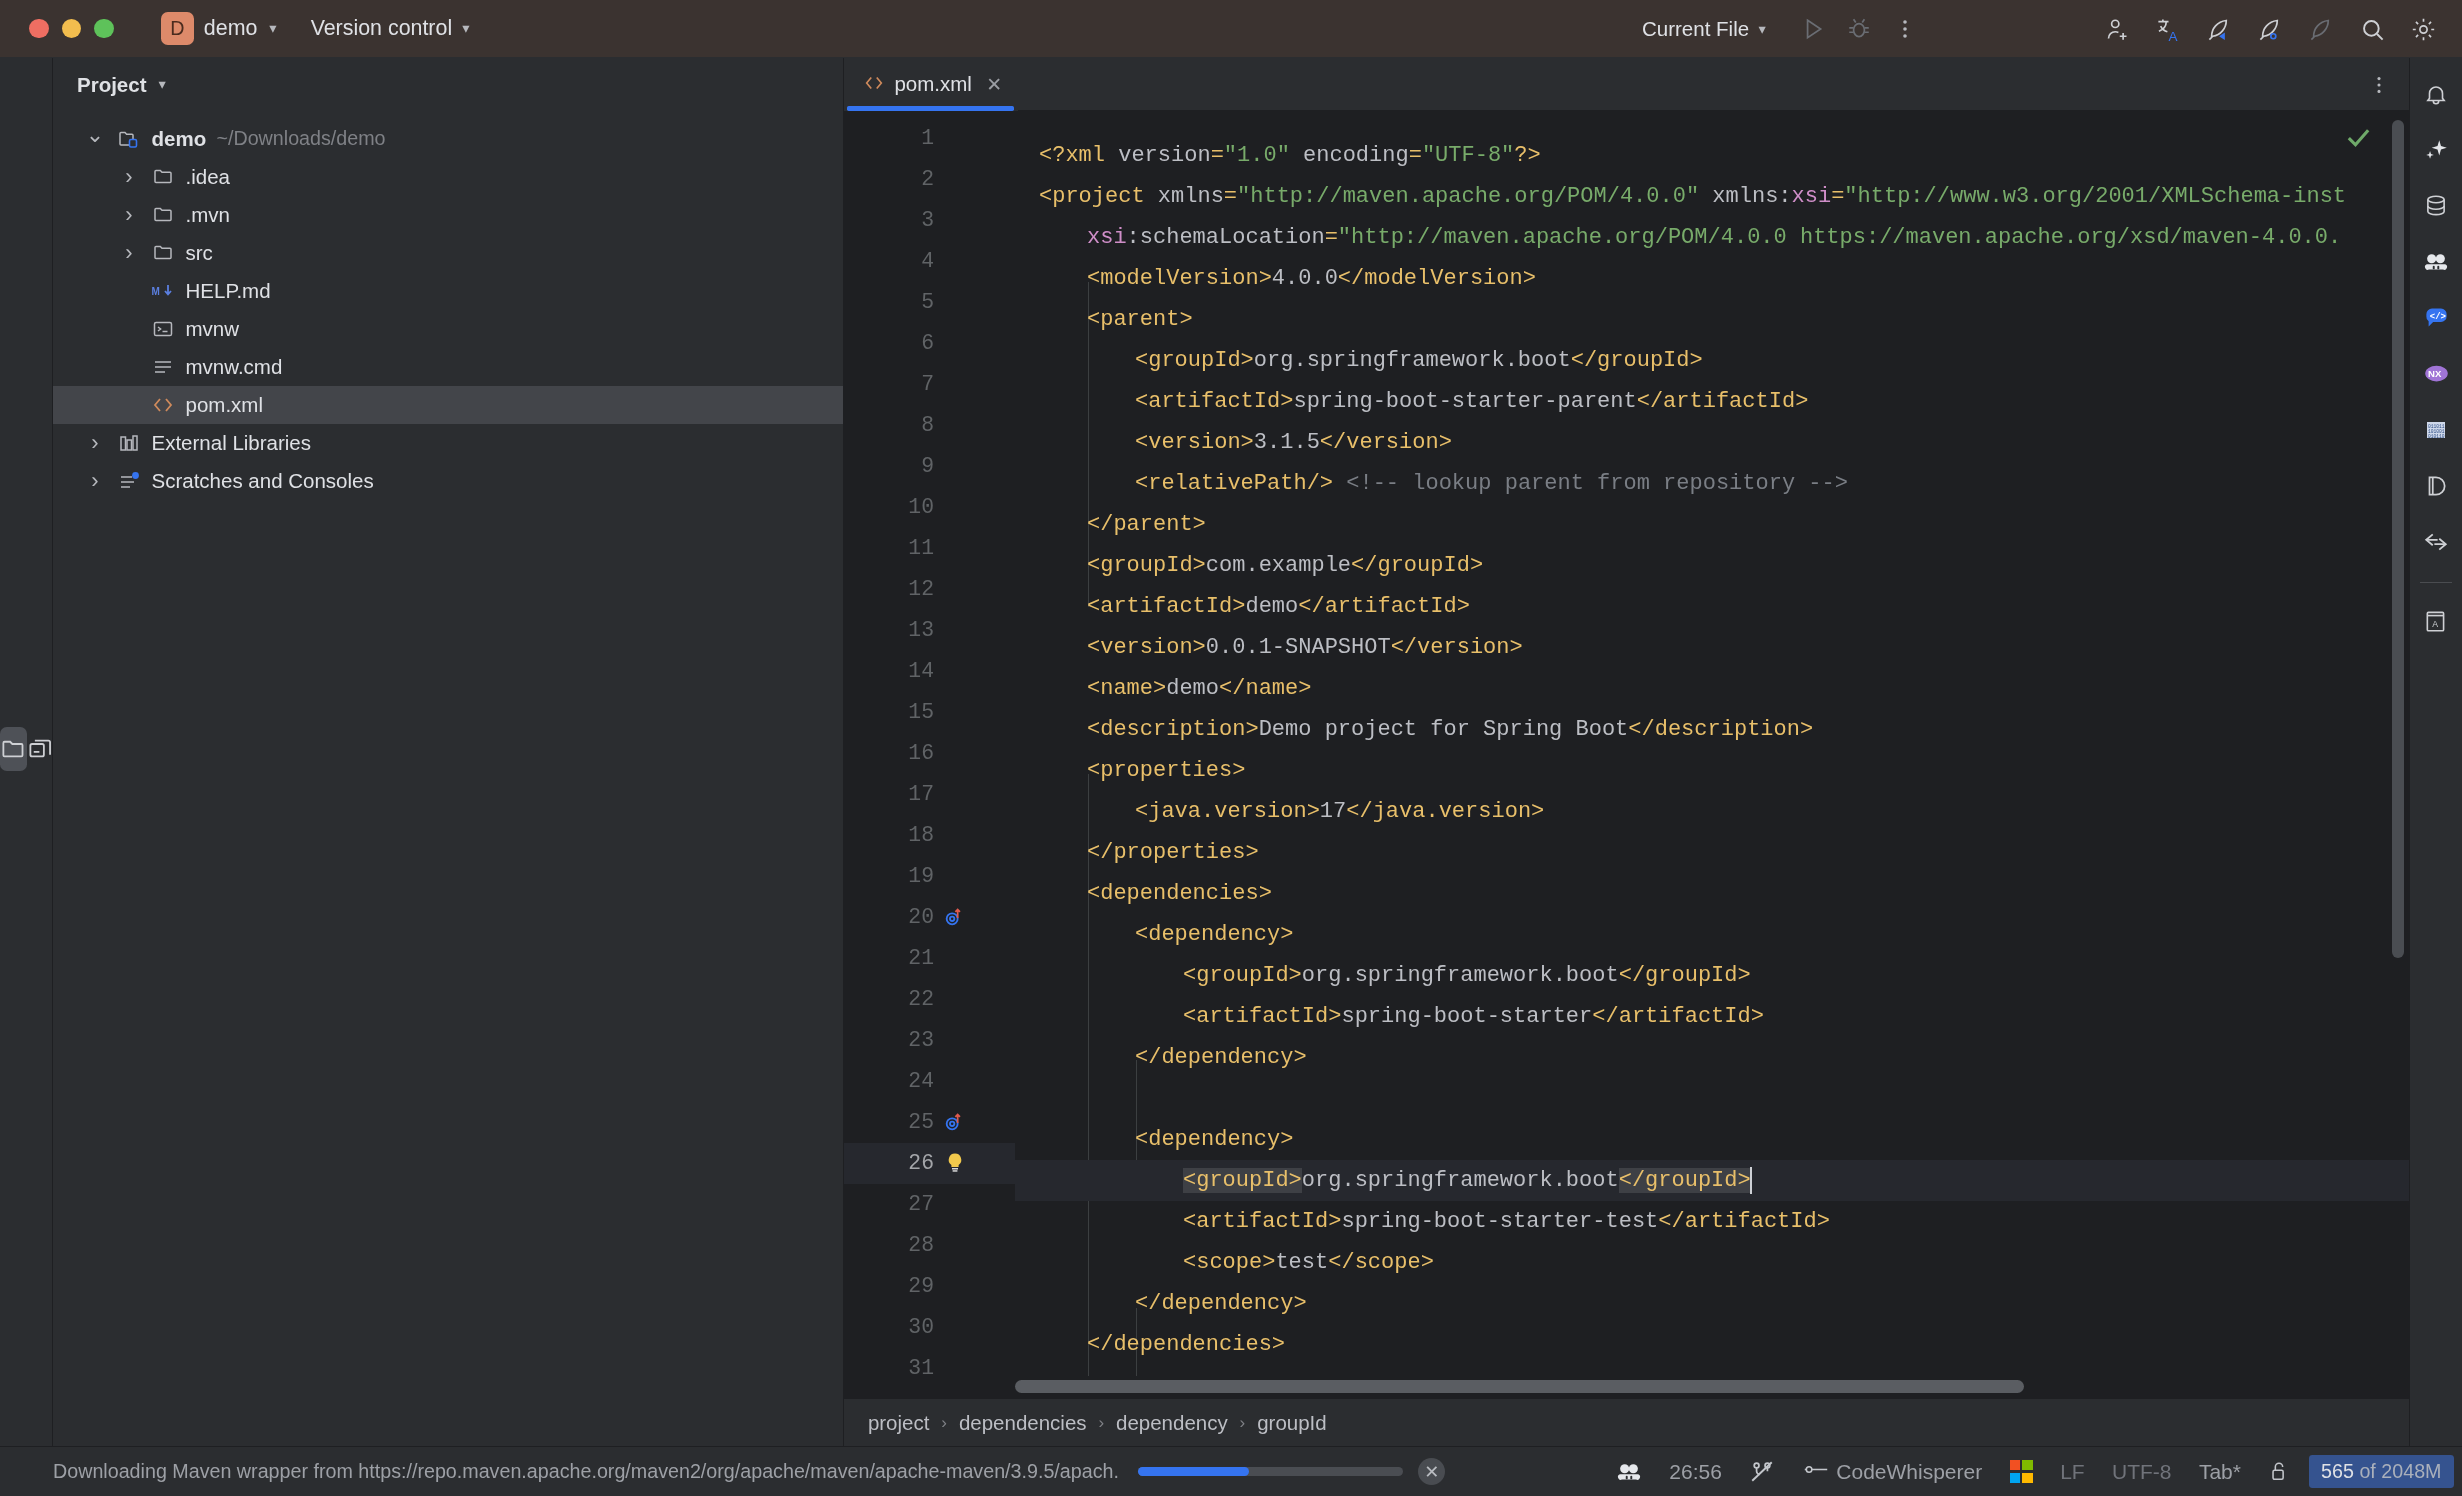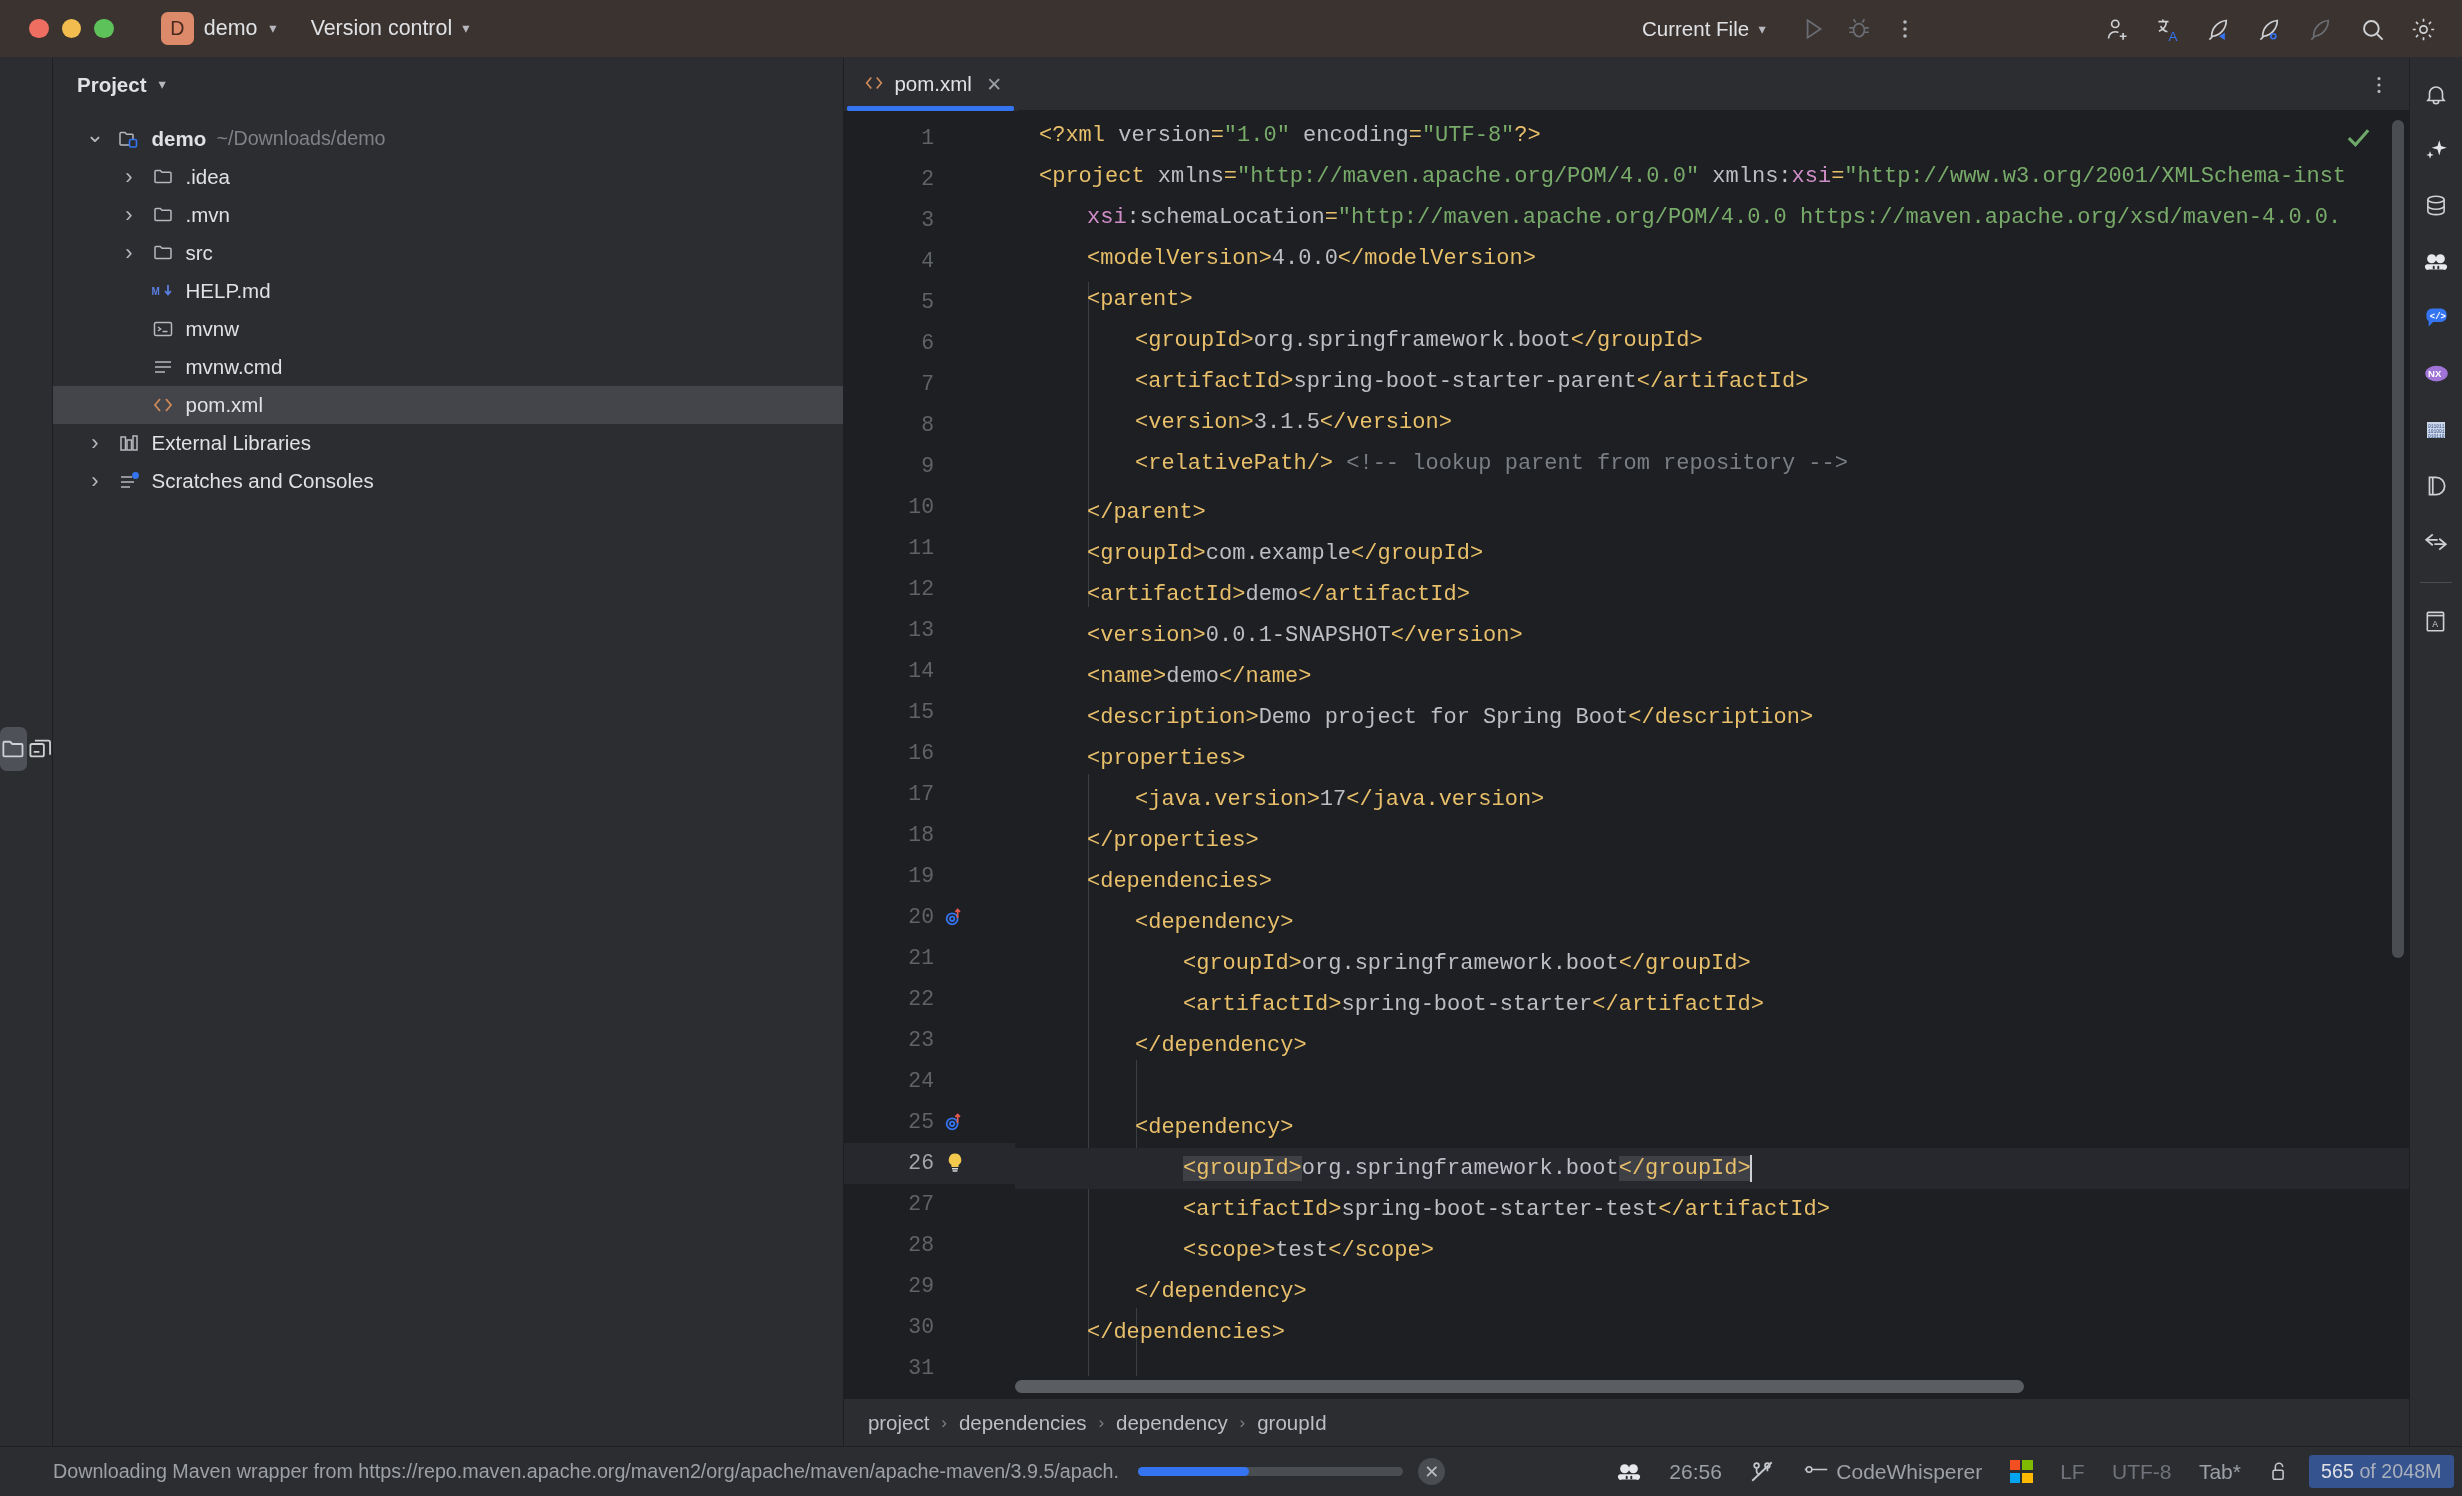--- a/index.html
+++ b/index.html
@@ -133,21 +133,21 @@
   }
   .gline.cur { background: #26282e; }
   .gnum {
     width: 90px; text-align: right; color: #606366;
     font-family: "Liberation Mono", monospace; font-size: 21.4px;
   }
   .gnum.cur { color: #a3a5a9; }
   .gmark { width: 51px; display: flex; align-items: center; justify-content: flex-start; padding-left: 8.5px; }
 
   .codecol { flex: 1 1 auto; min-width: 0; position: relative; background: #1e1f22;
-    padding-top: 4px; overflow: hidden; }
+    padding-top: 24px; overflow: hidden; }
   .cline {
     height: 41px; display: flex; align-items: center;
     white-space: pre; font-family: "Liberation Mono", monospace;
     font-size: 22px; padding-left: 24px; position: relative;
   }
   .cline.cur { background: #26282e; }
   .vline { position: absolute; top: 6.8px; width: 0.9px; background: #3c3f41; }
   
   .tg { color: #e8bf6a; }   
   .at { color: #bcbec4; }   
@@ -723,21 +723,21 @@
           <div class="vline" style="left:121px;height:128px;top:1197px"></div>
         <div class="cline" style="padding-left: 24px;"><span class="tg">&lt;?xml </span><span class="at">version</span><span class="tg">=</span><span class="av">"1.0"</span><span class="tg"> </span><span class="at">encoding</span><span class="tg">=</span><span class="av">"UTF-8"</span><span class="tg">?&gt;</span></div>
             <div class="cline" style="padding-left: 24px;"><span class="tg">&lt;project </span><span class="at">xmlns</span><span class="tg">=</span><span class="av">"http://maven.apache.org/POM/4.0.0"</span><span class="tg"> </span><span class="at">xmlns:</span><span class="ns">xsi</span><span class="tg">=</span><span class="av">"http://www.w3.org/2001/XMLSchema-inst</span></div>
             <div class="cline" style="padding-left: 72px;"><span class="ns">xsi</span><span class="at">:schemaLocation</span><span class="tg">=</span><span class="av">"http://maven.apache.org/POM/4.0.0 https://maven.apache.org/xsd/maven-4.0.0.</span></div>
             <div class="cline" style="padding-left: 72px;"><span class="tg">&lt;modelVersion&gt;</span><span class="tx">4.0.0</span><span class="tg">&lt;/modelVersion&gt;</span></div>
             <div class="cline" style="padding-left: 72px;"><span class="tg">&lt;parent&gt;</span></div>
             <div class="cline" style="padding-left: 120px;"><span class="tg">&lt;groupId&gt;</span><span class="tx">org.springframework.boot</span><span class="tg">&lt;/groupId&gt;</span></div>
             <div class="cline" style="padding-left: 120px;"><span class="tg">&lt;artifactId&gt;</span><span class="tx">spring-boot-starter-parent</span><span class="tg">&lt;/artifactId&gt;</span></div>
             <div class="cline" style="padding-left: 120px;"><span class="tg">&lt;version&gt;</span><span class="tx">3.1.5</span><span class="tg">&lt;/version&gt;</span></div>
             <div class="cline" style="padding-left: 120px;"><span class="tg">&lt;relativePath/&gt;</span><span class="cm"> &lt;!-- lookup parent from repository --&gt;</span></div>
-            <div class="cline" style="padding-left: 72px; margin-top: 8px;"><span class="tg">&lt;/parent&gt;</span></div>
+            <div class="cline" style="padding-left: 72px;"><span class="tg">&lt;/parent&gt;</span></div>
             <div class="cline" style="padding-left: 72px;"><span class="tg">&lt;groupId&gt;</span><span class="tx">com.example</span><span class="tg">&lt;/groupId&gt;</span></div>
             <div class="cline" style="padding-left: 72px;"><span class="tg">&lt;artifactId&gt;</span><span class="tx">demo</span><span class="tg">&lt;/artifactId&gt;</span></div>
             <div class="cline" style="padding-left: 72px;"><span class="tg">&lt;version&gt;</span><span class="tx">0.0.1-SNAPSHOT</span><span class="tg">&lt;/version&gt;</span></div>
             <div class="cline" style="padding-left: 72px;"><span class="tg">&lt;name&gt;</span><span class="tx">demo</span><span class="tg">&lt;/name&gt;</span></div>
             <div class="cline" style="padding-left: 72px;"><span class="tg">&lt;description&gt;</span><span class="tx">Demo project for Spring Boot</span><span class="tg">&lt;/description&gt;</span></div>
             <div class="cline" style="padding-left: 72px;"><span class="tg">&lt;properties&gt;</span></div>
             <div class="cline" style="padding-left: 120px;"><span class="tg">&lt;java.version&gt;</span><span class="tx">17</span><span class="tg">&lt;/java.version&gt;</span></div>
             <div class="cline" style="padding-left: 72px;"><span class="tg">&lt;/properties&gt;</span></div>
             <div class="cline" style="padding-left: 72px;"><span class="tg">&lt;dependencies&gt;</span></div>
             <div class="cline" style="padding-left: 120px;"><span class="tg">&lt;dependency&gt;</span></div>

